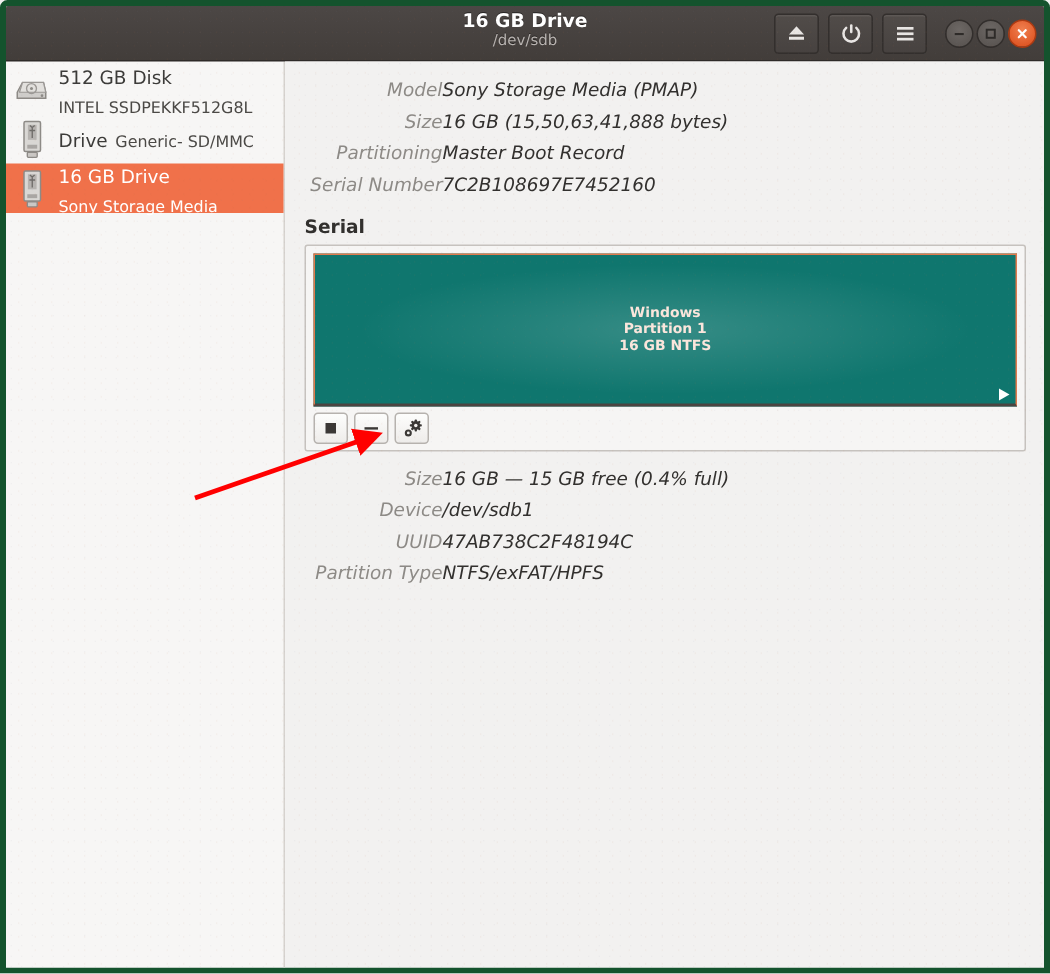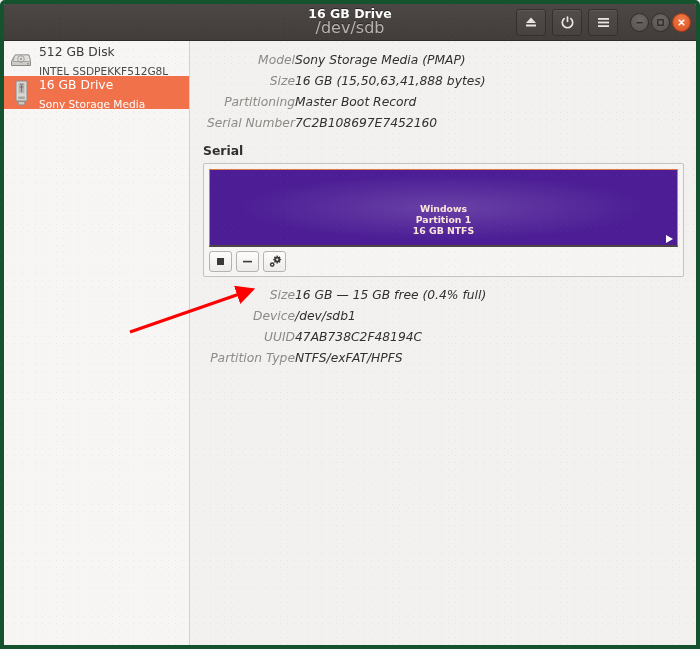--- a/index.html
+++ b/index.html
@@ -42,21 +42,21 @@
   }
   .title-main {
     color: #ffffff;
     font-size: 12.5px;
     font-weight: bold;
     line-height: 15px;
     text-shadow: 0 -1px 0 rgba(0,0,0,.5);
   }
   .title-sub {
     color: #b8b3b0;
-    font-size: 16px;
+    font-size: 10px;
     line-height: 13px;
     text-shadow: 0 -1px 0 rgba(0,0,0,.4);
   }
   .tb-right {
     position: absolute;
     right: 5px;
     top: 0;
     height: 36px;
     display: flex;
     align-items: center;
@@ -167,23 +167,23 @@
 
   
   .vol-frame {
     border: 1px solid #c6c2be;
     background: #f6f5f4;
     border-radius: 2px;
     margin-left: 7px;
   }
   .vol-bar {
     position: relative;
-    height: 78px;
+    height: 102px;
     margin: 5px 5px 0 5px;
-    background: #4c1d95;
+    background: #0f766e;
     border: 1px solid #e07a4d;
     border-bottom: 2px solid #4b4441;
     box-sizing: border-box;
     overflow: hidden;
   }
   .vol-bar::after {
     content: "";
     position: absolute;
     left: 0; right: 0; top: 0; bottom: 0;
     background: radial-gradient(ellipse at 50% 50%, rgba(255,255,255,.16) 0%, rgba(255,255,255,0) 62%);
@@ -338,20 +338,35 @@
             <circle cx="11" cy="8" r="1" fill="#8d8a86"></circle>
             <circle cx="18" cy="12.8" r=".9" fill="#8d8a86"></circle>
           </svg>
         </span>
         <span class="dev-text">
           <span class="dev-name">512 GB Disk</span>
           <span class="dev-sub">INTEL SSDPEKKF512G8L</span>
         </span>
       </div>
 
+      <div class="dev-row">
+        <span class="dev-icon">
+          <svg width="15" height="26" viewBox="0 0 15 26">
+            <rect x="2" y="1" width="11" height="20" rx="1" fill="#d9d7d4" stroke="#8d8a86" stroke-width="1"></rect>
+            <rect x="4.6" y="3.2" width="5.8" height="10" fill="#b6b3b0"></rect>
+            <path d="M7.5 5 v7 M5.6 7 h3.8 M7.5 5 l-1.6 -1.3 M7.5 5 l1.6 -1.3" stroke="#6f6c69" stroke-width=".9" fill="none"></path>
+            <rect x="4.2" y="16.5" width="6.6" height="2.6" fill="#a9a6a3"></rect>
+            <rect x="4.2" y="21.5" width="6.6" height="3.4" rx=".7" fill="#cac7c4" stroke="#8d8a86" stroke-width=".9"></rect>
+          </svg>
+        </span>
+        <span class="dev-text">
+          <span class="dev-name">Drive</span>
+          <span class="dev-sub">Generic- SD/MMC</span>
+        </span>
+      </div>
 
       <div class="dev-row selected">
         <span class="dev-icon">
           <svg width="15" height="26" viewBox="0 0 15 26">
             <rect x="2" y="1" width="11" height="20" rx="1" fill="#d9d7d4" stroke="#8d8a86" stroke-width="1"></rect>
             <rect x="4.6" y="3.2" width="5.8" height="10" fill="#b6b3b0"></rect>
             <path d="M7.5 5 v7 M5.6 7 h3.8 M7.5 5 l-1.6 -1.3 M7.5 5 l1.6 -1.3" stroke="#6f6c69" stroke-width=".9" fill="none"></path>
             <rect x="4.2" y="16.5" width="6.6" height="2.6" fill="#a9a6a3"></rect>
             <rect x="4.2" y="21.5" width="6.6" height="3.4" rx=".7" fill="#cac7c4" stroke="#8d8a86" stroke-width=".9"></rect>
           </svg>

